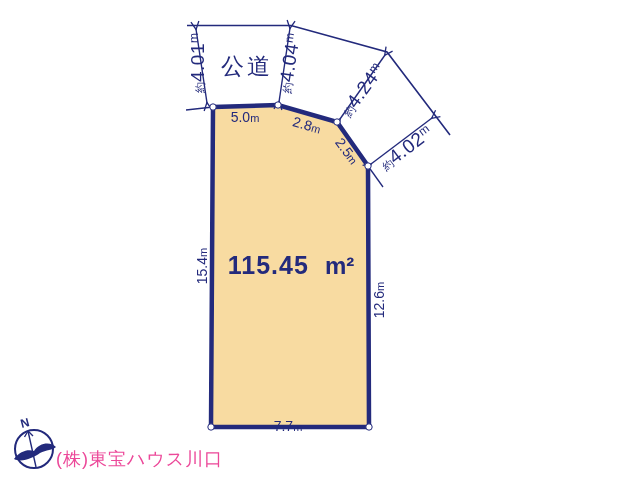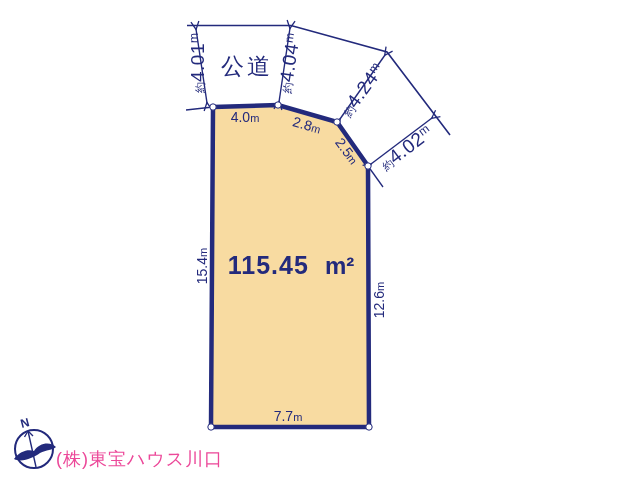--- a/index.html
+++ b/index.html
@@ -101,35 +101,35 @@
     <span class="pre">約</span><span class="val">4.04</span><span class="unit">m</span>
   </div>
   <div class="lbl dim r-54" style="left:362px;top:90px;">
     <span class="pre">約</span><span class="val">4.24</span><span class="unit">m</span>
   </div>
   <div class="lbl dim r-37" style="left:406px;top:148px;">
     <span class="pre">約</span><span class="val">4.02</span><span class="unit">m</span>
   </div>
 
   <div class="lbl edge" style="left:245px;top:117px;">
-    <span class="val">4.0</span><span class="unit">m</span>
+    <span class="val">5.0</span><span class="unit">m</span>
   </div>
   <div class="lbl edge r16" style="left:307px;top:125px;">
     <span class="val">2.8</span><span class="unit">m</span>
   </div>
   <div class="lbl edge r53" style="left:347px;top:151px;">
     <span class="val">2.5</span><span class="unit">m</span>
   </div>
   <div class="lbl edge r-90" style="left:202px;top:266px;">
     <span class="val">15.4</span><span class="unit">m</span>
   </div>
   <div class="lbl edge r-90" style="left:379px;top:300px;">
     <span class="val">12.6</span><span class="unit">m</span>
   </div>
-  <div class="lbl edge" style="left:288px;top:416px;">
+  <div class="lbl edge" style="left:288px;top:426px;">
     <span class="val">7.7</span><span class="unit">m</span>
   </div>
 
   <div class="lbl area" style="left:291px;top:265px;">
     <span class="val">115.45</span><span class="unit">m²</span>
   </div>
 
   <div class="lbl north-n" style="left:25px;top:423px;">N</div>
 
   <div class="watermark">(株)東宝ハウス川口</div>

